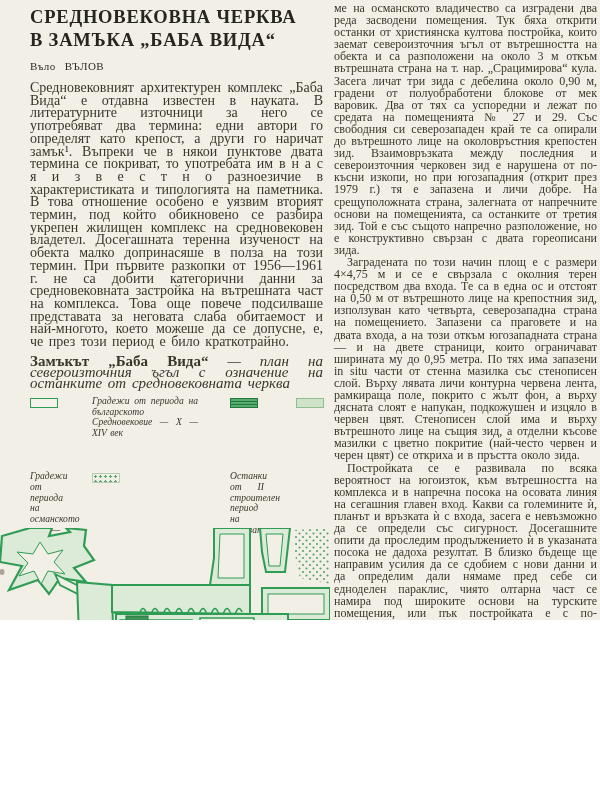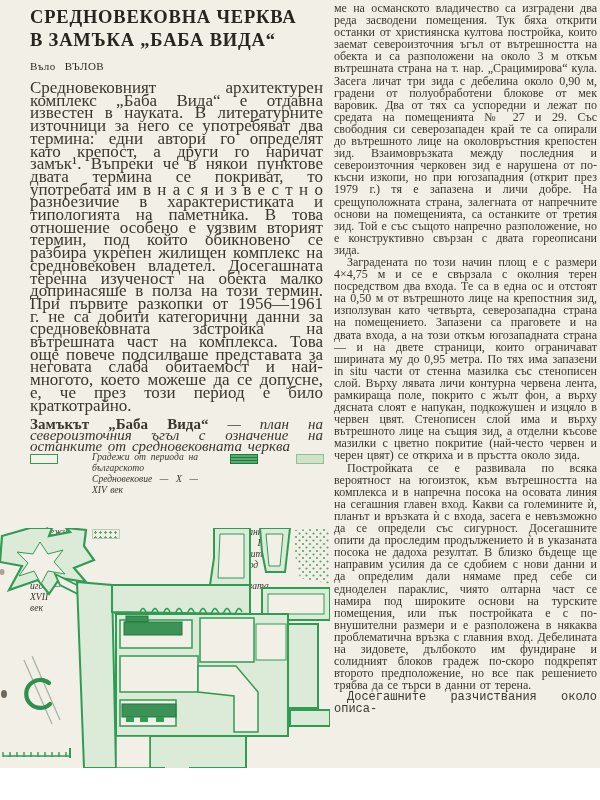--- a/index.html
+++ b/index.html
@@ -1,51 +1,51 @@
 <!DOCTYPE html>
 <html><head>
 <meta charset="utf-8">
 <style>
   html,body{margin:0;padding:0;}
   .page{
-    position:relative; width:600px; height:768px; overflow:hidden;
+    position:relative; width:600px; height:620px; overflow:hidden;
     background:#f2efe7;
     font-family:"Liberation Serif","DejaVu Serif",serif;
     color:#3a362c;
   }
   .col-left{
     position:absolute; left:30px; top:6px; width:293px;
   }
   .col-right{
     position:absolute; left:334px; top:2px; width:263px;
     font-size:12px; line-height:12.1px; text-align:justify; word-spacing:1px;
   }
   .title{
     font-size:18.5px; line-height:23px; font-weight:bold; letter-spacing:.8px;
     color:#27251f; margin:0 0 8px 0;
   }
   .author{
     font-size:11px; font-weight:normal; letter-spacing:.4px; word-spacing:6px;
     margin:0 0 10px 0; color:#2e2b24;
   }
   .body-p{
-    font-size:17px; line-height:12.7px; text-align:justify; word-spacing:2px;
+    font-size:14px; line-height:12.7px; text-align:justify; word-spacing:2px;
     margin:0;
   }
   .indent{ text-indent:13px; }
   .caption{
     margin-top:7px; font-size:15px; line-height:11px; text-align:justify; word-spacing:2px;
   }
   .caption .cap-bold{ font-weight:bold; font-style:normal; }
   .caption .cap-it{ font-style:italic; }
   .legend-title{
     margin-top:13px; font-size:12px; font-weight:bold; letter-spacing:.6px; color:#2e2b24;
   }
   .legend-grid{
-    display:grid; grid-template-columns:30px 106px 34px 1fr;
+    margin-top:7px; display:grid; grid-template-columns:30px 106px 34px 1fr;
     column-gap:8px; row-gap:9px; align-items:start;gap:32px;
   }
   .legend-label{
     font-size:9.6px; line-height:10.8px; font-style:italic; text-align:justify; word-spacing:1px;
   }
   .sw{ width:28px; height:10px; margin-top:2px; border:1.6px solid #2f9c54; box-sizing:border-box;}
   .sw-outline{ background:#f4f2ea; }
   .sw-light{ background:#cfe2ca; border-color:#8fbf90; }
   .sw-hatch{ background:repeating-linear-gradient(180deg,#5aa96e 0 2px,#1f7a3d 2px 3px); border-color:#1f7a3d; }
   .sw-dots{ background-color:#eef0e6; border:1px solid #b9cdb4;

